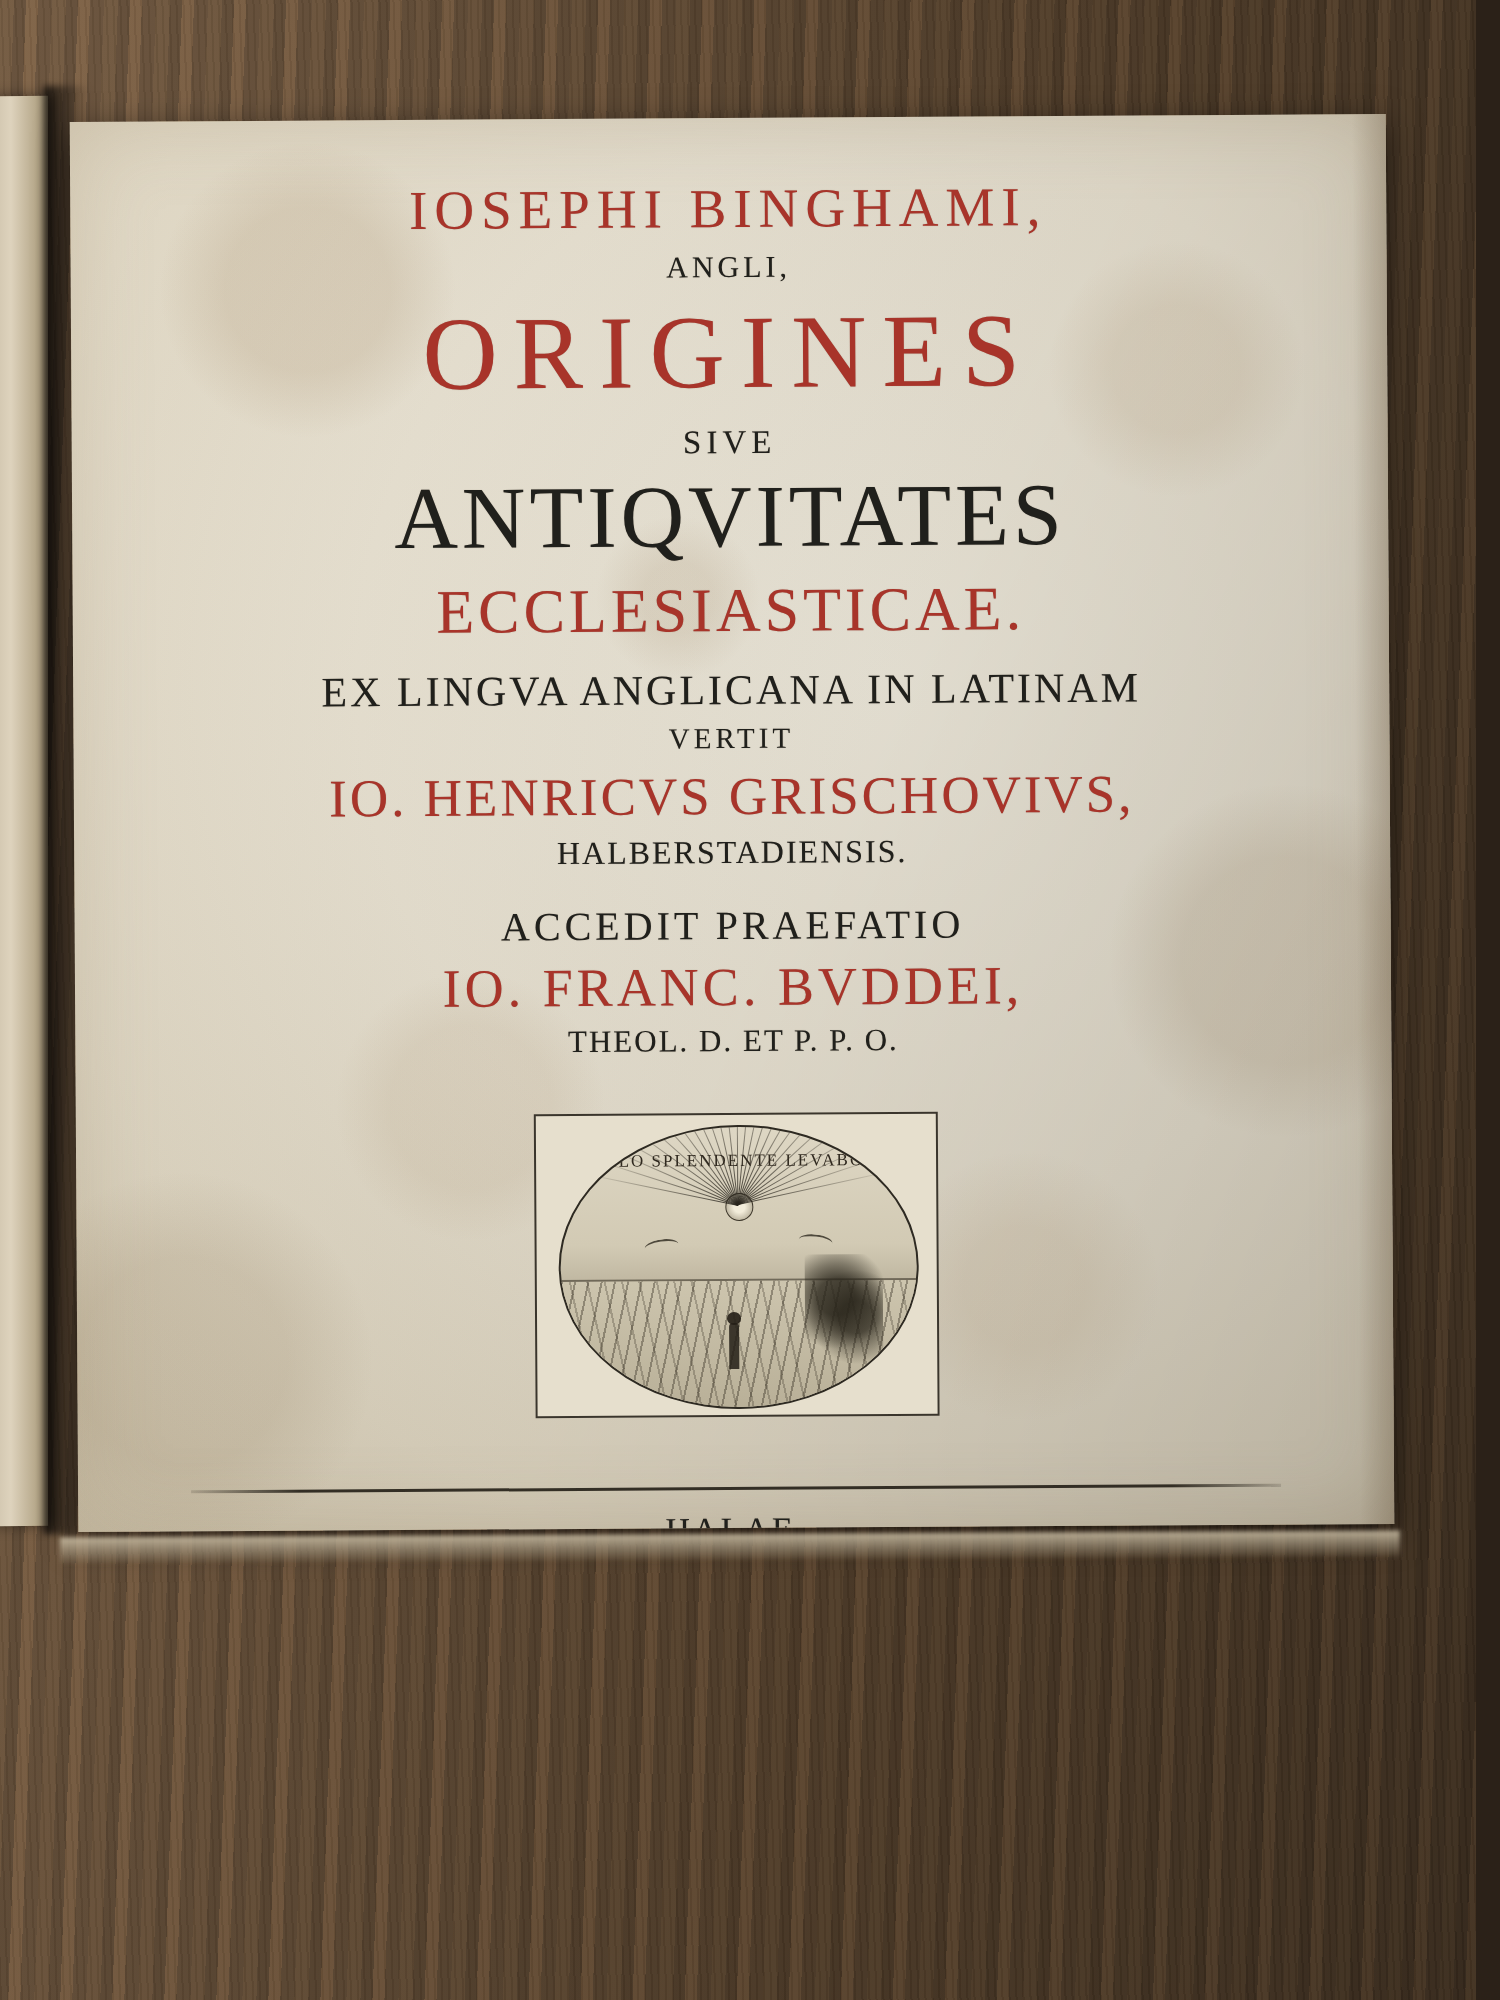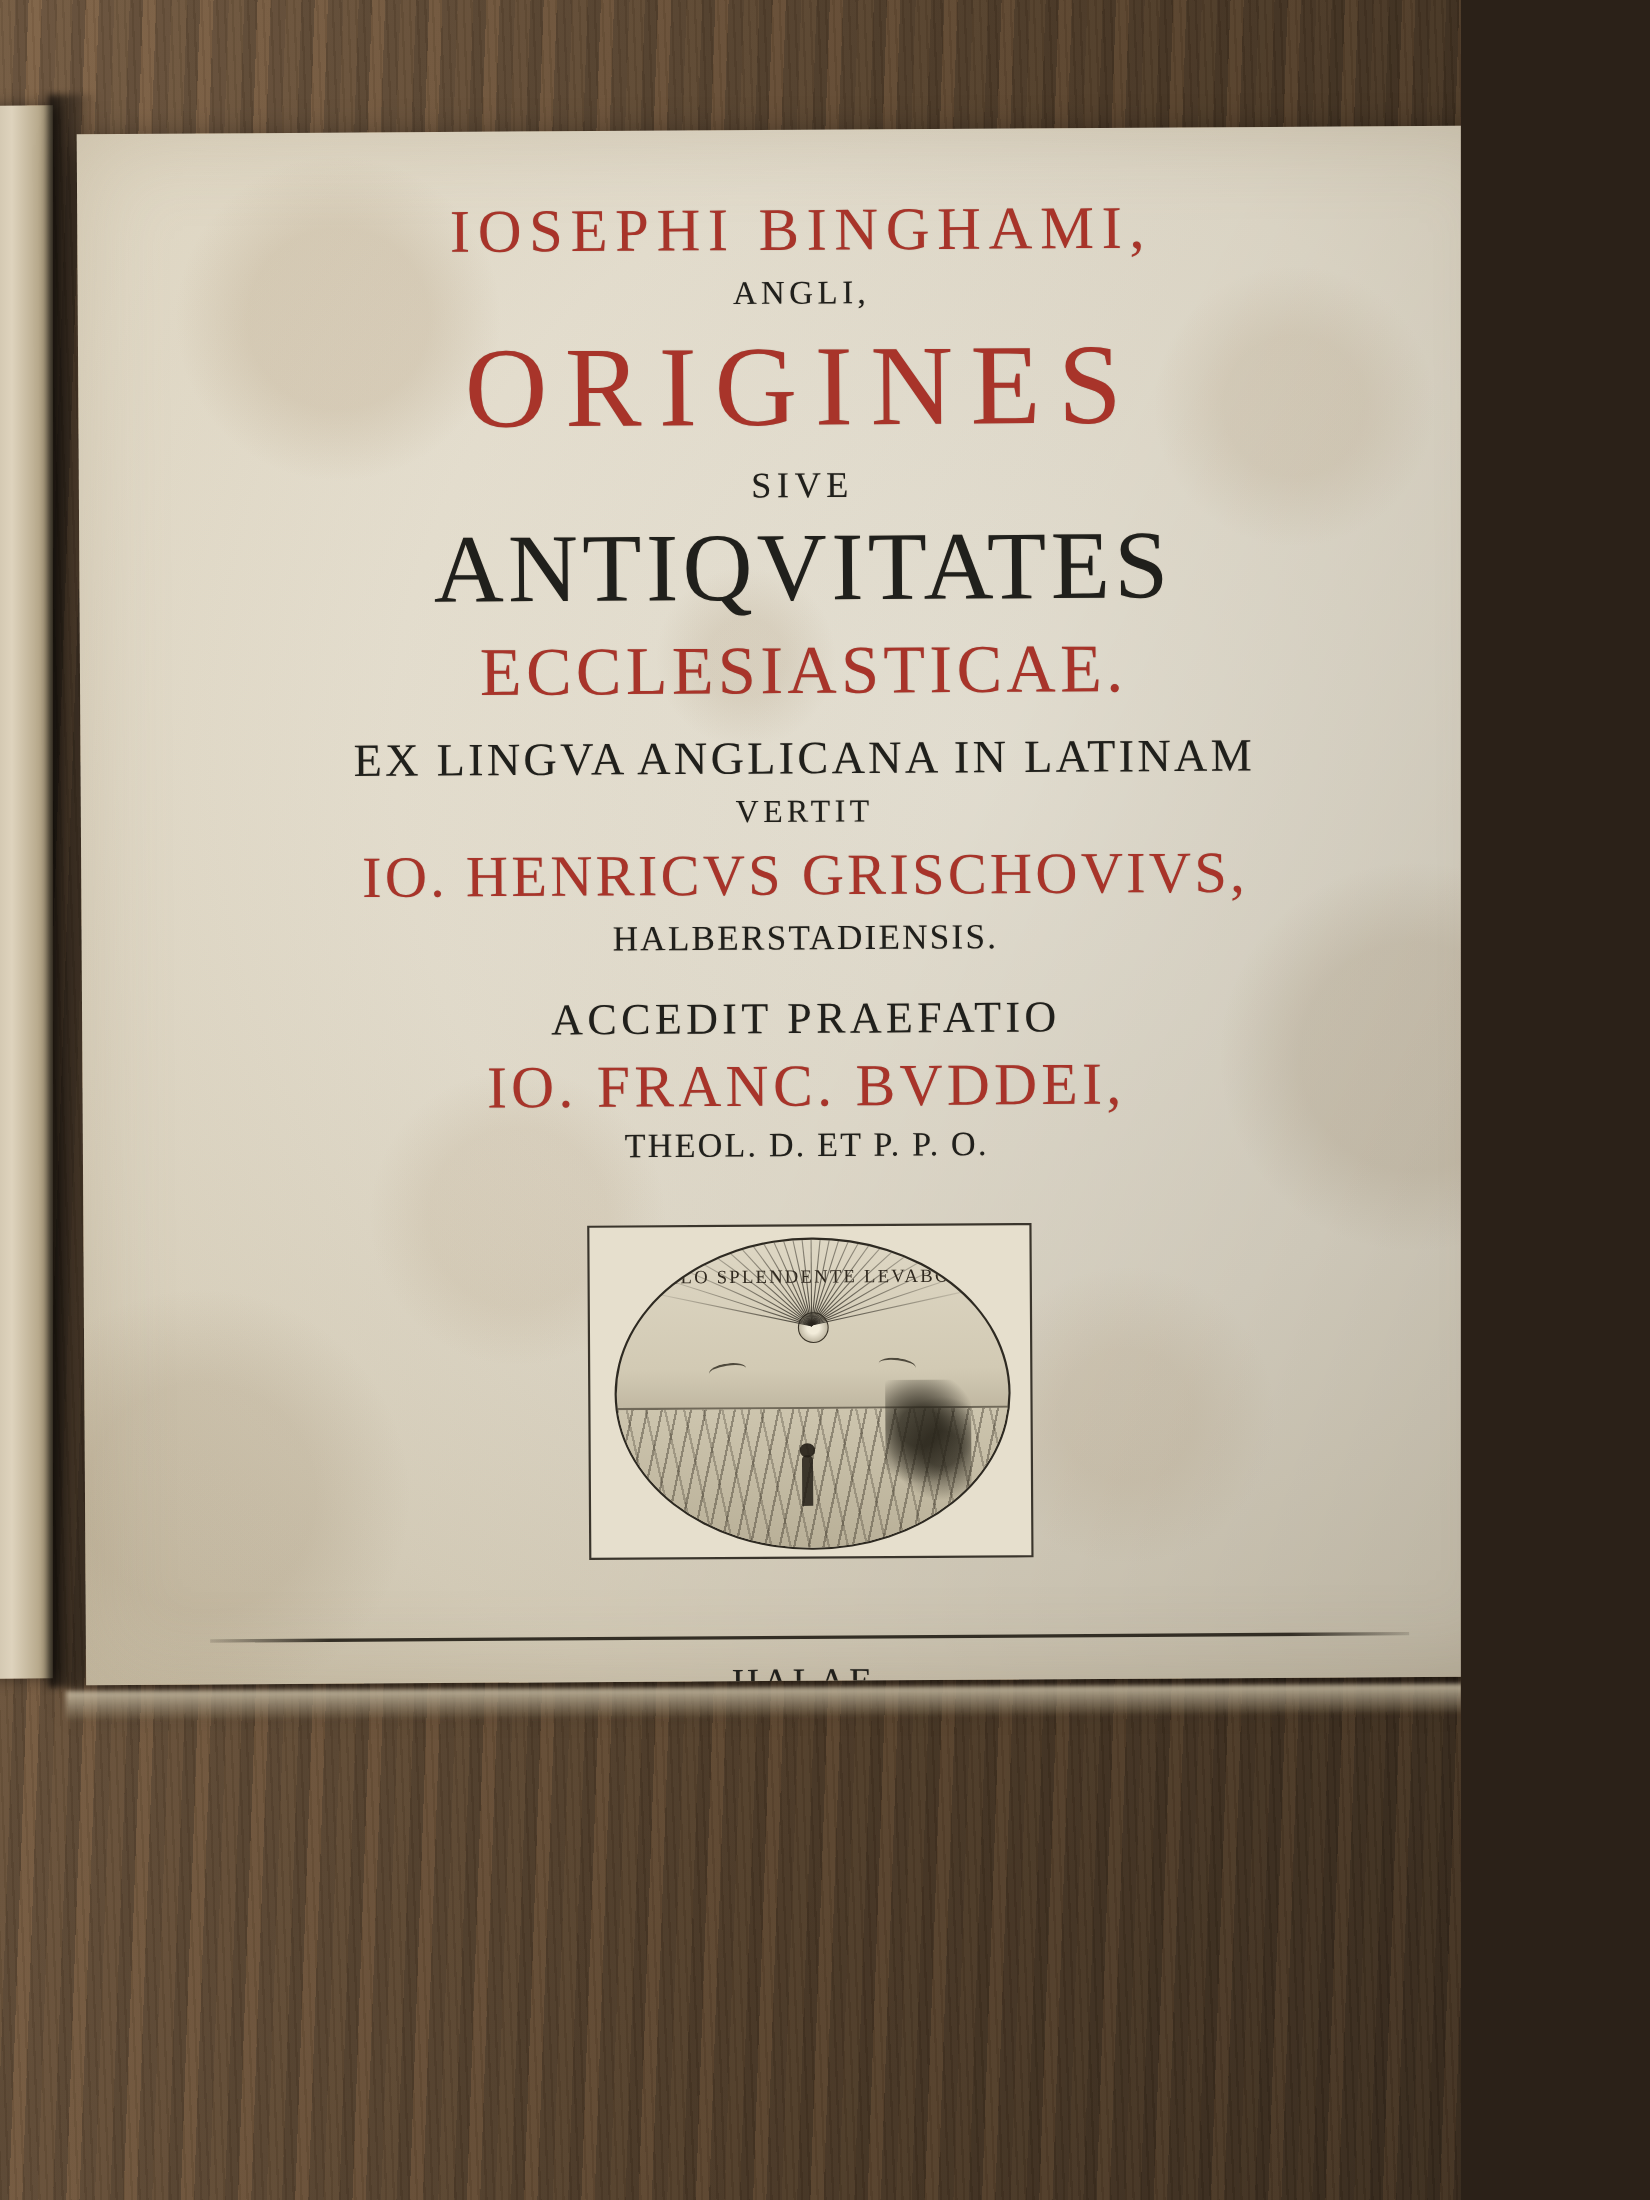--- a/index.html
+++ b/index.html
@@ -10,21 +10,21 @@
   body {
     width: 1500px;
     height: 2000px;
     overflow: hidden;
     font-family: "Liberation Serif", serif;
   }
 
   
   #scene {
     position: relative;
-    width: 1328px;
+    width: 1476px;
     height: 2000px;
     background:
       linear-gradient(100deg, rgba(255,255,255,0.05) 0%, rgba(0,0,0,0.25) 60%, rgba(0,0,0,0.45) 100%),
       repeating-linear-gradient(92deg,
         #6d5338 0px, #6d5338 14px,
         #5e4730 14px, #5e4730 26px,
         #7a5c3e 26px, #7a5c3e 38px,
         #634b33 38px, #634b33 52px);
     overflow: hidden;
   }

